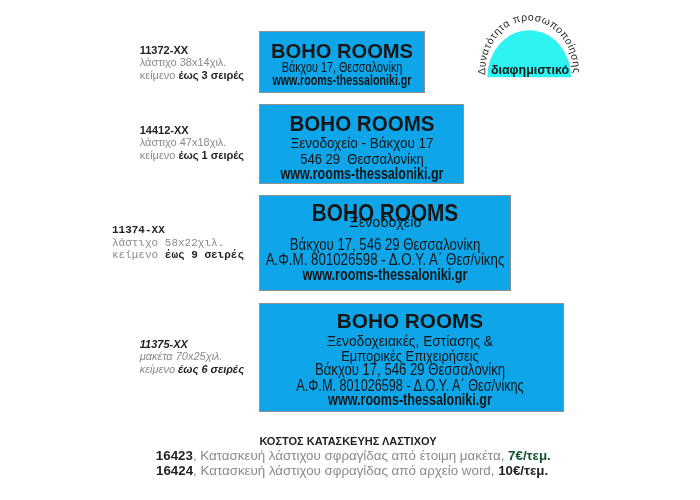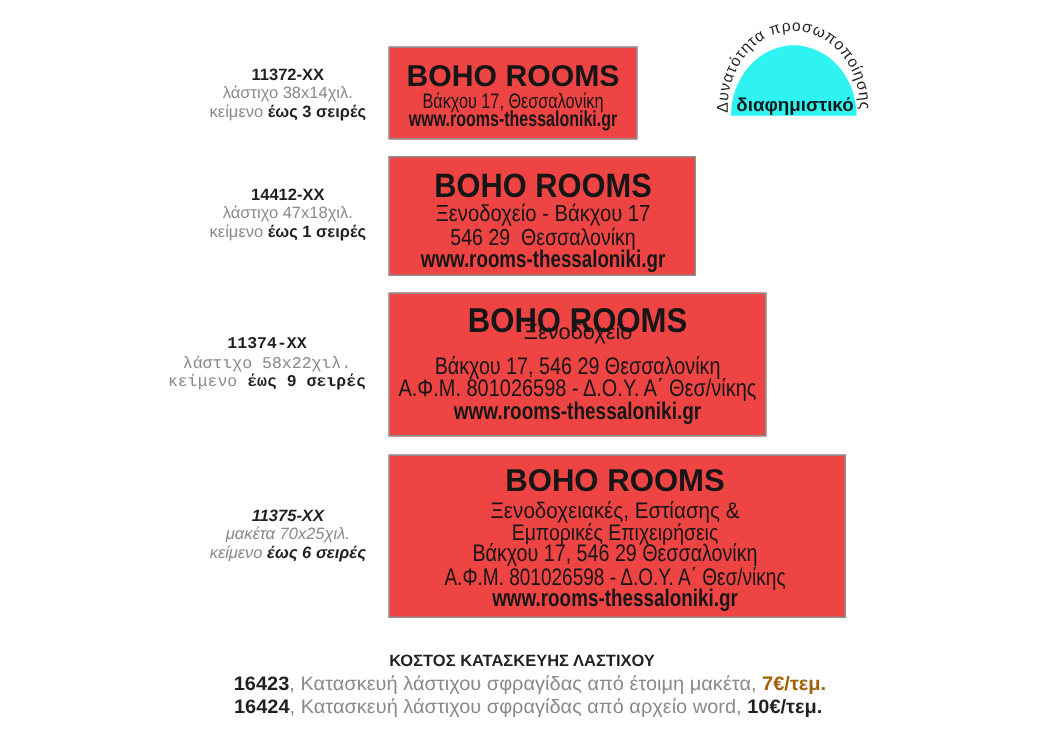--- a/index.html
+++ b/index.html
@@ -1,20 +1,20 @@
 <!DOCTYPE html>
 <html><head>
 <meta charset="utf-8">
 <style>
   html,body{margin:0;padding:0;}
   body{width:700px;height:500px;background:#fff;font-family:"Liberation Sans",sans-serif;position:relative;overflow:hidden;}
-  .lbl{position:absolute;right:456px;text-align:center;color:#8a8a8a;font-size:11px;line-height:12.5px;white-space:nowrap;}
+  .lbl{position:absolute;right:456px;text-align:left;color:#8a8a8a;font-size:11px;line-height:12.5px;white-space:nowrap;}
   .lbl .num{color:#231f20;font-weight:bold;}
   .lbl b{color:#231f20;}
-  .stamp{position:absolute;border:1.5px solid #8f8f8f;background:#ef4444;box-sizing:border-box;}
+  .stamp{position:absolute;border:1.5px solid #8f8f8f;background:#0ea5e9;box-sizing:border-box;}
   .ln{position:absolute;left:50%;width:480px;margin-left:-240px;text-align:center;white-space:pre;color:#161616;line-height:1;transform-origin:50% 50%;}
   .bg{font-weight:bold;}
   .cl{position:absolute;text-align:center;white-space:pre;line-height:1;transform-origin:50% 50%;}
 </style>
 </head>
 <body>
 
 <div class="lbl" style="top:43.5px;">
   <div class="num">11372-XX</div>
   <div>λάστιχο 38x14χιλ.</div>
@@ -96,15 +96,15 @@
 
   <div class="ln" style="margin-left:-241.5px;top:58.66px;font-size:16px;transform:scaleX(0.820);">Βάκχου 17, 546 29 Θεσσαλονίκη</div>
 
   <div class="ln" style="margin-left:-241.5px;top:73.96px;font-size:16px;transform:scaleX(0.792);">Α.Φ.Μ. 801026598 - Δ.Ο.Υ. Α΄ Θεσ/νίκης</div>
 
   <div class="ln bg" style="margin-left:-241.5px;top:88.36px;font-size:16px;transform:scaleX(0.786);">www.rooms-thessaloniki.gr</div>
 </div>
 
 <div class="cl bg" style="left:0;width:696px;top:436px;font-size:11px;color:#231f20;">ΚΟΣΤΟΣ ΚΑΤΑΣΚΕΥΗΣ ΛΑΣΤΙΧΟΥ</div>
 
-<div class="cl" style="left:0;width:706.6px;top:449.2px;font-size:13px;color:#8a8a8a;transform:scaleX(1.026);"><b style="color:#231f20">16423</b>, Κατασκευή λάστιχου σφραγίδας από έτοιμη μακέτα, <b style="color:#a16207">7€/τεμ.</b></div>
+<div class="cl" style="left:0;width:706.6px;top:449.2px;font-size:13px;color:#8a8a8a;transform:scaleX(1.026);"><b style="color:#231f20">16423</b>, Κατασκευή λάστιχου σφραγίδας από έτοιμη μακέτα, <b style="color:#14532d">7€/τεμ.</b></div>
 
 <div class="cl" style="left:0;width:704.2px;top:463.9px;font-size:13px;color:#8a8a8a;transform:scaleX(1.025);"><b style="color:#231f20">16424</b>, Κατασκευή λάστιχου σφραγίδας από αρχείο word, <b style="color:#231f20">10€/τεμ.</b></div>
 
 </body></html>

